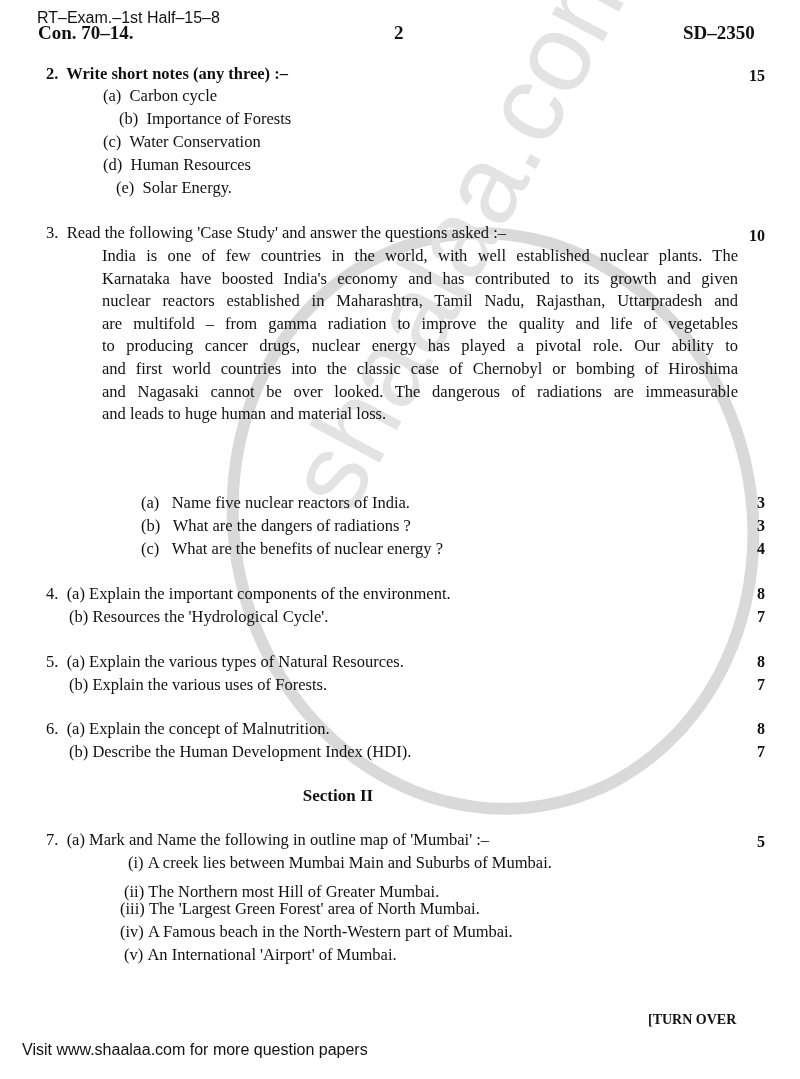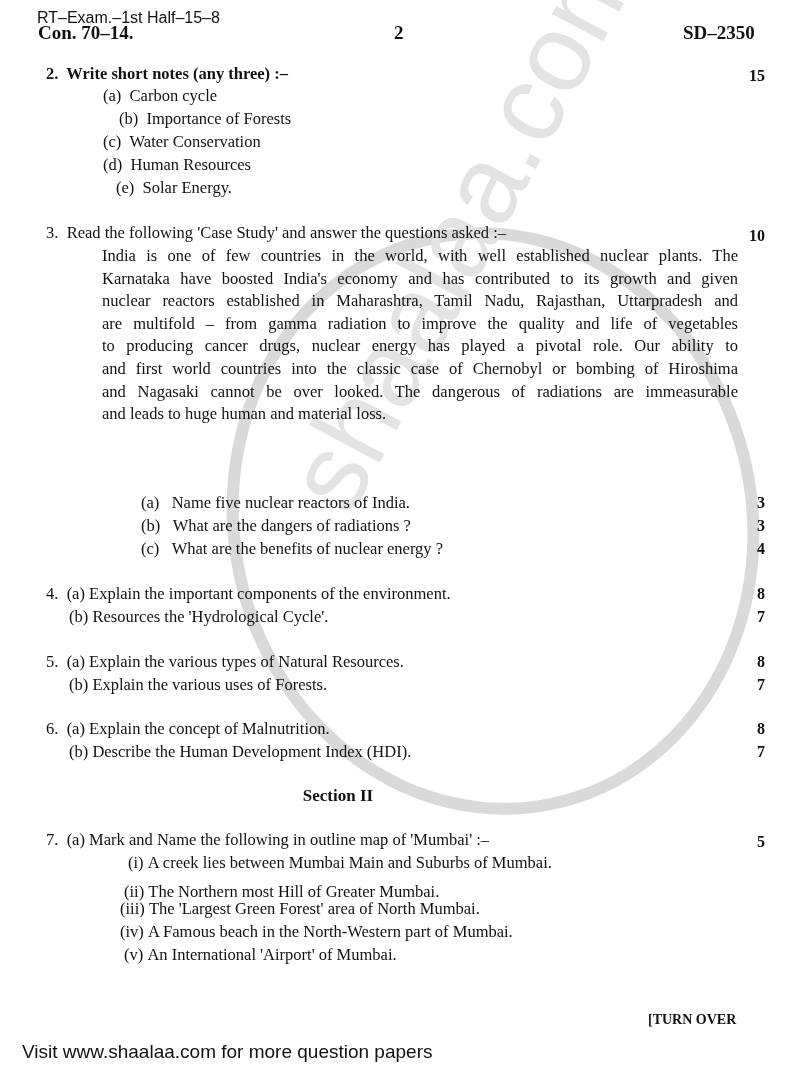--- a/index.html
+++ b/index.html
@@ -18,21 +18,21 @@
   .watermark {
     position: absolute; left: 228px; top: 226px; width: 530px; height: 590px;
     border: 12px solid #d9d9d9; border-radius: 50%; box-sizing: border-box;
     transform: rotate(-12deg); pointer-events: none;
   }
   .wm-text {
     position: absolute; left: 260px; top: 470px; font-family: "Liberation Sans", sans-serif;
     font-size: 110px; color: #e3e3e3; transform: rotate(-62deg); transform-origin: left top; white-space: nowrap;
     pointer-events: none;
   }
-  .footer { font-family: "Liberation Sans", sans-serif; font-size: 19px; }
+  .footer { font-family: "Liberation Sans", sans-serif; font-size: 16px; }
   .turn { font-weight: bold; font-size: 14px; }
 </style>
 </head>
 <body>
 
 <div class="watermark"></div>
 <div class="wm-text">shaalaa.com</div>
 
 <div class="abs tiny" style="left:37px;top:9px;">RT–Exam.–1st Half–15–8</div>
 <div class="abs hdr" style="left:38px;top:22px;">Con. 70–14.</div>

